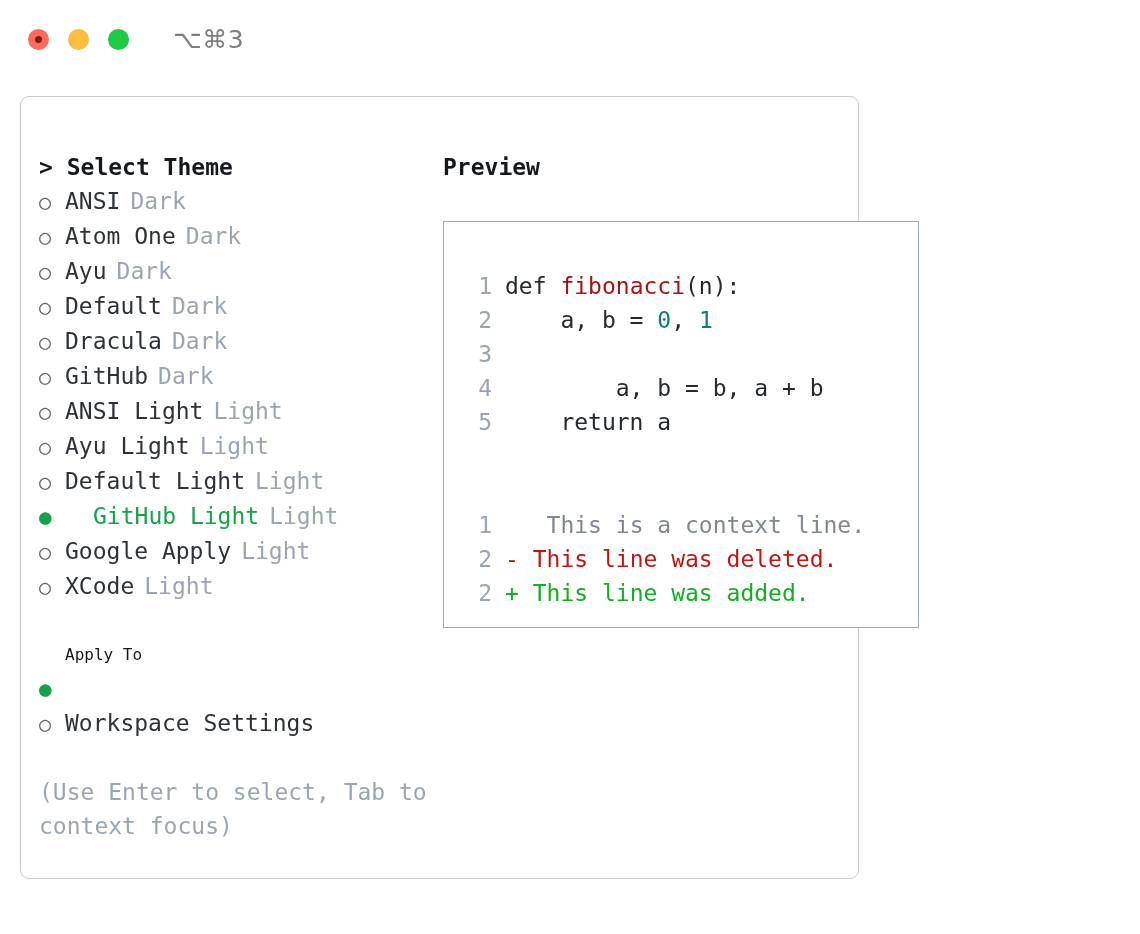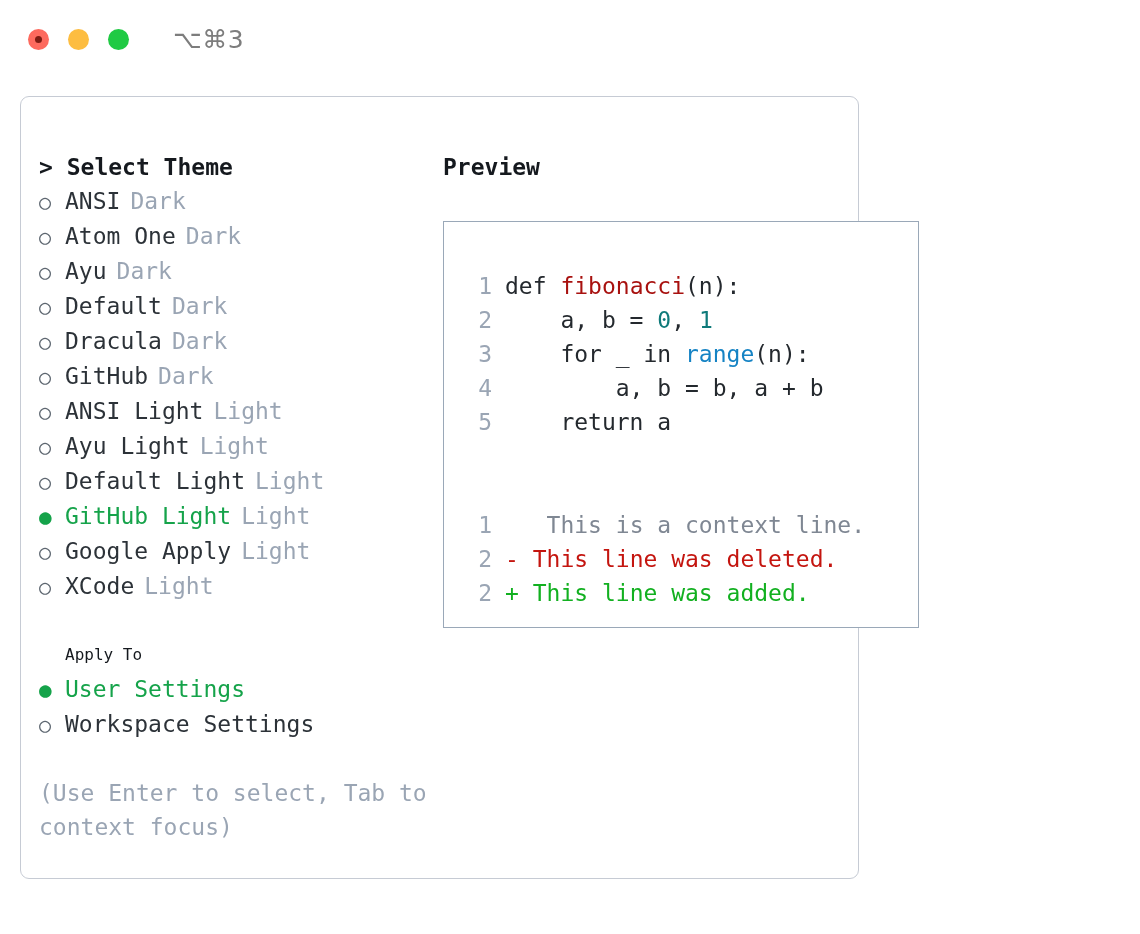--- a/index.html
+++ b/index.html
@@ -113,21 +113,21 @@
     width: 26px;
     flex: 0 0 26px;
     font-size: 20px;
     color: #5d6670;
     text-align: left;
   }
   .opt-bullet.selected {
     color: #15a34a;
     font-size: 21px;
   }
-  .opt-label.selected-label { color: #15a34a; }
+  .opt-label.selected-label { color: #15a34a; margin-left: 28px; }
   .opt-suffix {
     color: #9aa5b4;
     margin-left: 10px;
   }
 
   .section-spacer { height: 34px; }
 
   .section-header {
     font-size: 16px;
     color: #15191e;
@@ -229,35 +229,35 @@
             <div class="opt-row"><span class="opt-bullet selected">●</span><span class="opt-label selected-label">GitHub Light</span><span class="opt-suffix">Light</span></div>
             <div class="opt-row"><span class="opt-bullet">○</span><span class="opt-label">Google Apply</span><span class="opt-suffix">Light</span></div>
             <div class="opt-row"><span class="opt-bullet">○</span><span class="opt-label">XCode</span><span class="opt-suffix">Light</span></div>
           </div>
 
         <div class="section-spacer"></div>
 
         <div class="section-header">Apply To</div>
 
         <div id="apply-list">
-            <div class="opt-row"><span class="opt-bullet selected">●</span><span class="opt-label selected-label">User Settings</span></div>
+            <div class="opt-row"><span class="opt-bullet selected">●</span></div>
             <div class="opt-row"><span class="opt-bullet">○</span><span class="opt-label">Workspace Settings</span></div>
           </div>
 
         <div class="help-text">(Use Enter to select, Tab to context focus)</div>
       </div>
 
       <div class="right-col">
         <div class="preview-title">Preview</div>
 
         <div class="code-box">
           <div id="code-block">
               <div class="code-line"><span class="ln">1</span><span class="code-text"><span class="tok-plain">def </span><span class="tok-fn">fibonacci</span><span class="tok-plain">(n):</span></span></div>
               <div class="code-line"><span class="ln">2</span><span class="code-text"><span class="tok-plain">    a, b = </span><span class="tok-num">0</span><span class="tok-plain">, </span><span class="tok-num">1</span></span></div>
-              <div class="code-line"><span class="ln">3</span><span class="code-text"><span class="tok-plain">    for _ in </span><span class="tok-builtin">range</span><span class="tok-plain">(n):</span></span></div>
+              <div class="code-line"><span class="ln">3</span></div>
               <div class="code-line"><span class="ln">4</span><span class="code-text"><span class="tok-plain">        a, b = b, a + b</span></span></div>
               <div class="code-line"><span class="ln">5</span><span class="code-text"><span class="tok-plain">    return a</span></span></div>
             </div>
           <div class="blank-line"></div>
           <div id="diff-block">
               <div class="code-line"><span class="ln">1</span><span class="diff-ctx"> </span><span class="diff-ctx">  This is a context line.</span></div>
               <div class="code-line"><span class="ln">2</span><span class="diff-del">-</span><span class="diff-del"> This line was deleted.</span></div>
               <div class="code-line"><span class="ln">2</span><span class="diff-add">+</span><span class="diff-add"> This line was added.</span></div>
             </div>
         </div>

